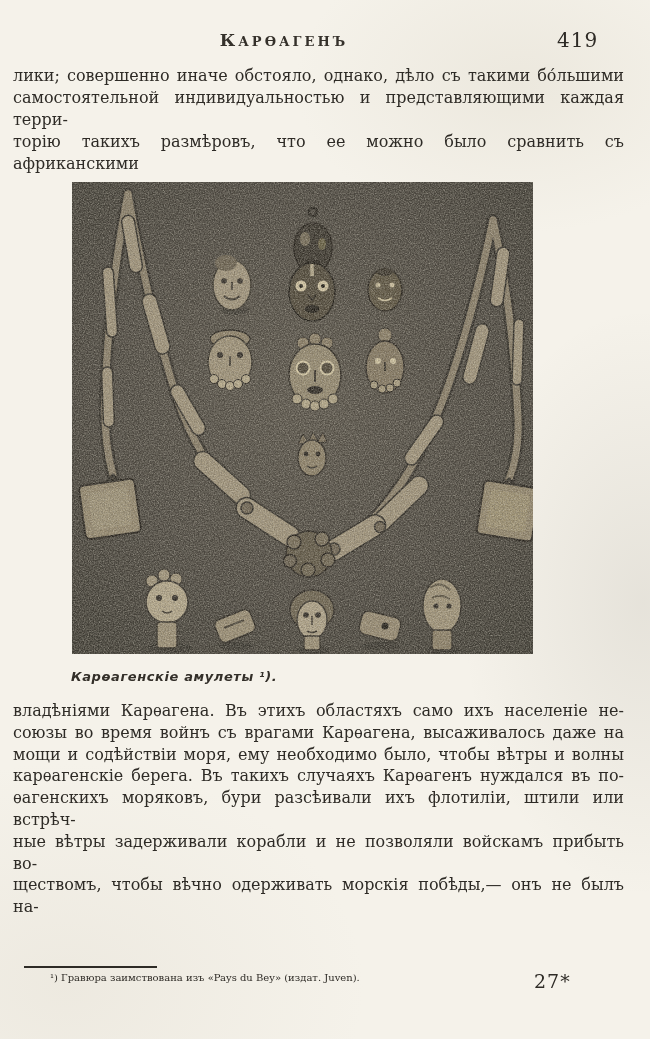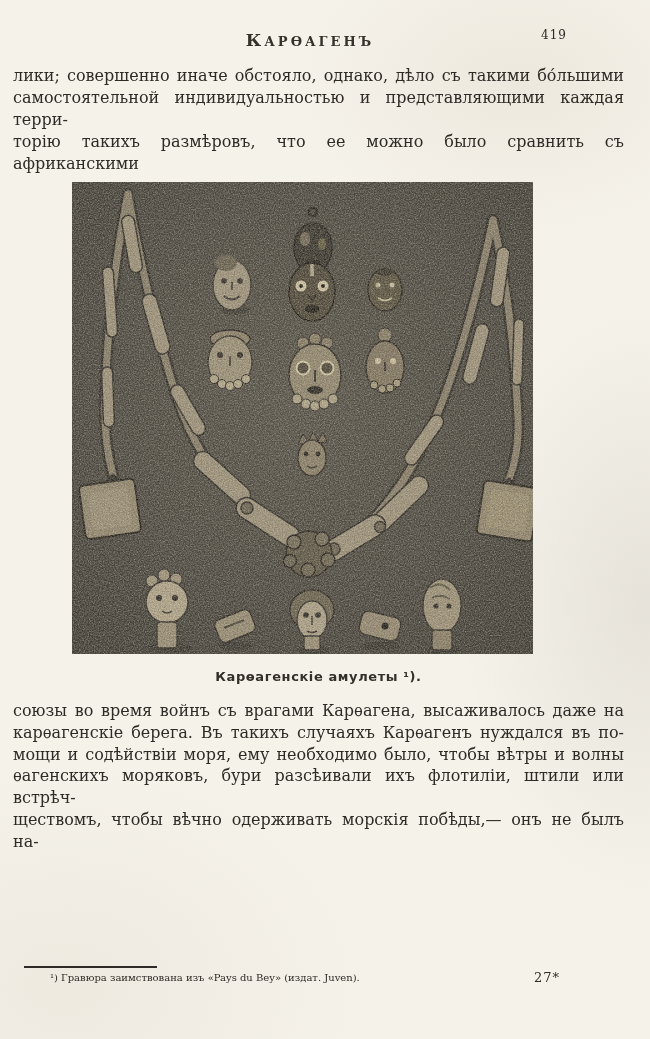--- a/index.html
+++ b/index.html
@@ -9,38 +9,38 @@
     background:
       radial-gradient(ellipse 260px 420px at 99% 58%, rgba(120,115,104,0.12), transparent 70%),
       radial-gradient(ellipse 300px 200px at 80% 8%, rgba(215,209,193,0.30), transparent 75%),
       radial-gradient(ellipse 400px 300px at 10% 95%, rgba(214,208,194,0.25), transparent 75%),
       #f5f2ea;
     font-family:"DejaVu Serif", serif;
     color:#2e2b26;
   }
   .running-title{
     position:absolute;top:30px;left:0;width:568px;text-align:center;
-    font-size:13px;letter-spacing:3px;font-weight:bold;color:#35312b;padding-left:26px;
+    font-size:13px;letter-spacing:3px;font-weight:bold;color:#35312b;
   }
   .running-title::first-letter{font-size:17px;}
-  .page-number{position:absolute;top:28px;left:541px;font-size:12px;letter-spacing:1px;}
+  .page-number{position:absolute;top:28px;left:557px;font-size:20px;letter-spacing:1px;}
   .body-par{position:absolute;left:13px;width:611px;font-size:16px;}
   #para1{top:65px;line-height:22px;}
   #para2{top:700px;line-height:21.8px;}
   .line{text-align:justify;text-align-last:justify;word-spacing:1px;}
   .photo{position:absolute;left:72px;top:182px;width:461px;height:472px;}
   .photo svg{display:block;width:461px;height:472px;}
   .fig-caption{
-    position:absolute;top:669px;left:88px;width:461px;text-align:center;
+    position:absolute;top:669px;left:71px;width:461px;
     font-family:"DejaVu Sans", sans-serif;font-weight:bold;font-size:13px;
-    letter-spacing:0.6px;color:#332f29;
+    letter-spacing:0.6px;color:#332f29;font-style:italic;
   }
   .footnote-sep{position:absolute;top:966px;left:24px;width:133px;border-top:2px solid #2e2b26;}
   .footnote{position:absolute;top:972px;left:24px;width:512px;font-size:10px;text-indent:26px;}
-  .sig{position:absolute;top:970px;left:534px;font-size:13px;letter-spacing:1px;}
+  .sig{position:absolute;top:970px;left:534px;font-size:19px;letter-spacing:1px;}
 </style>
 </head>
 <body>
 
 <div class="page">
 
   <div class="running-title">КАРѲАГЕНЪ</div>
   <div class="page-number">419</div>
 
   <div class="body-par" id="para1">
@@ -253,24 +253,26 @@
       </g>
 
       <rect width="461" height="472" filter="url(#grainL)" opacity="0.5"></rect>
       <rect width="461" height="472" filter="url(#grainD)" opacity="0.45"></rect>
     </svg>
   </div>
 
   <div class="fig-caption">Карѳагенскіе амулеты ¹).</div>
 
   <div class="body-par" id="para2">
+    <div class="line">владѣніями Карѳагена. Въ этихъ областяхъ само ихъ населеніе не-</div>
     <div class="line">союзы во время войнъ съ врагами Карѳагена, высаживалось даже на</div>
+    <div class="line">мощи и содѣйствіи моря, ему необходимо было, чтобы вѣтры и волны</div>
     <div class="line">карѳагенскіе берега. Въ такихъ случаяхъ Карѳагенъ нуждался въ по-</div>
-    <div class="line">мощи и содѣйствіи моря, ему необходимо было, чтобы вѣтры и волны</div>
     <div class="line">ѳагенскихъ моряковъ, бури разсѣивали ихъ флотиліи, штили или встрѣч-</div>
+    <div class="line">ные вѣтры задерживали корабли и не позволяли войскамъ прибыть во-</div>
     <div class="line">ществомъ, чтобы вѣчно одерживать морскія побѣды,— онъ не былъ на-</div>
 
   </div>
 
   <div class="footnote-sep"></div>
   <div class="footnote">¹) Гравюра заимствована изъ «Pays du Bey» (издат. Juven).</div>
   <div class="sig">27*</div>
 
 </div>
 

